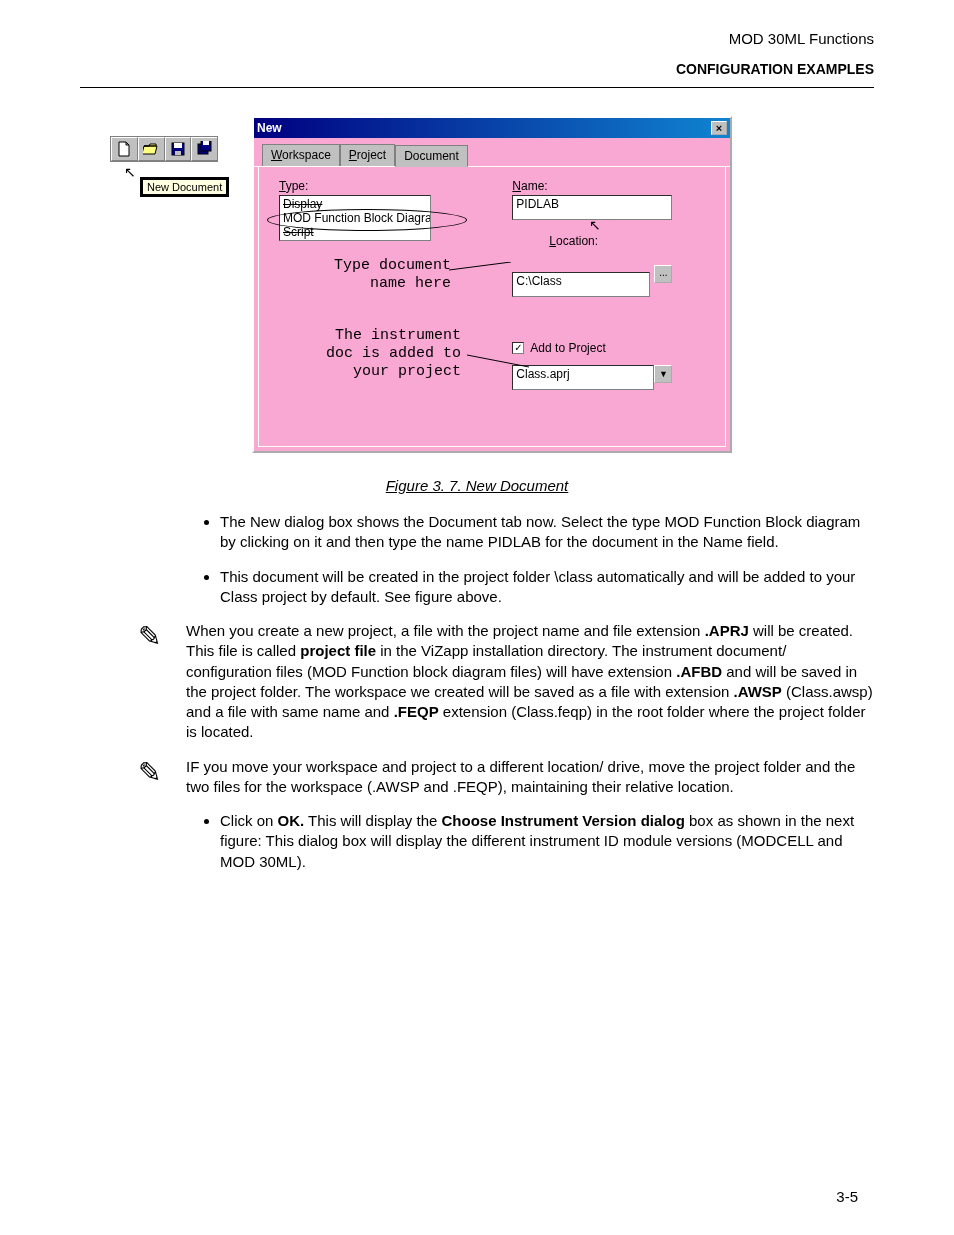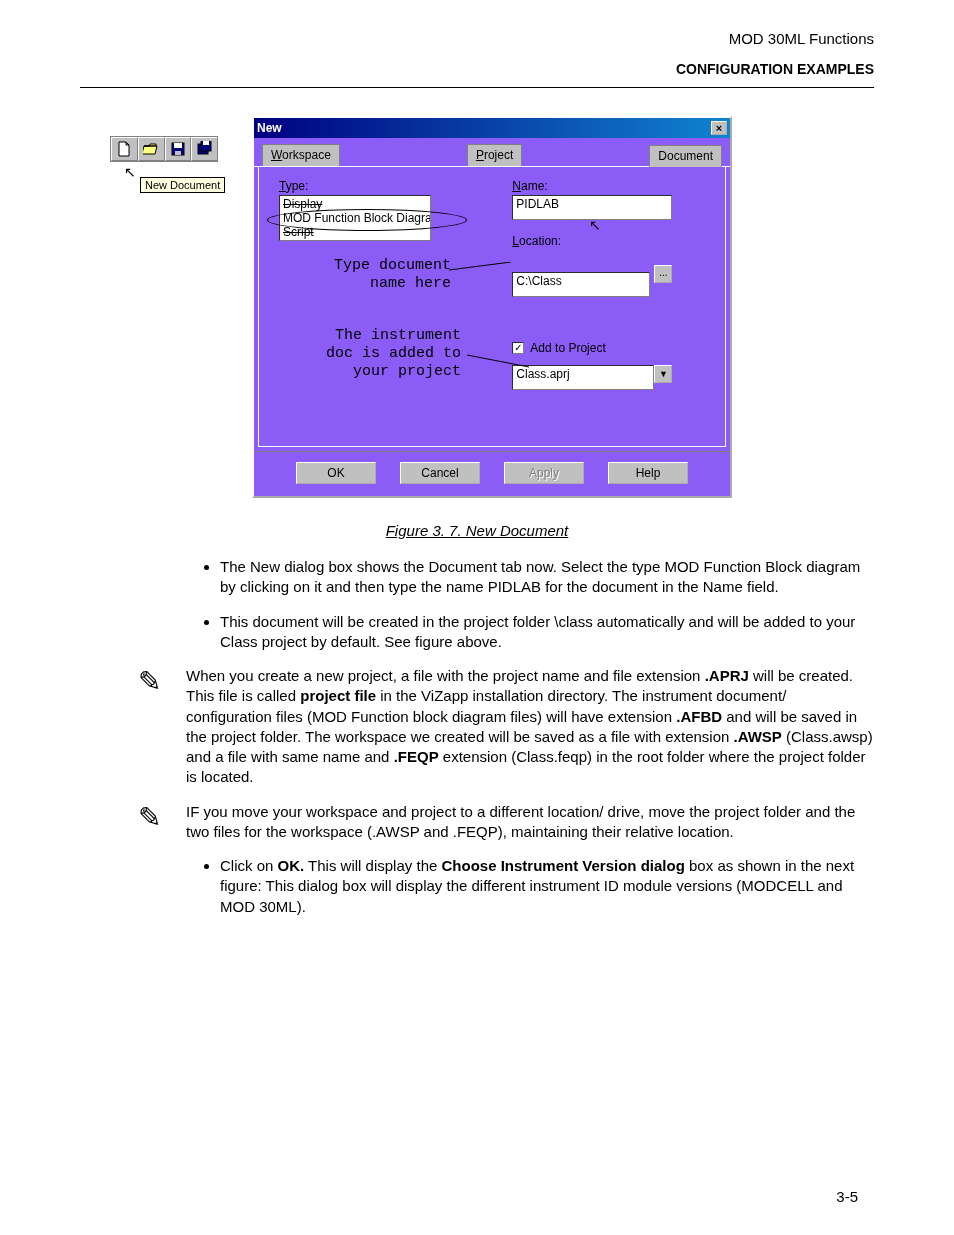--- a/index.html
+++ b/index.html
@@ -26,40 +26,40 @@
   .tool-btn {
     flex: 1; border-right: 1px solid #808080; border-left: 1px solid #fff; border-top: 1px solid #fff; border-bottom:1px solid #808080;
     display: flex; align-items: center; justify-content: center;
   }
   .tool-btn:last-child { border-right: none; }
   .cursor-arrow {
     position: absolute; top: 28px; left: 14px; font-size: 14px; color:#000;
   }
   .tooltip {
     position: absolute; top: 41px; left: 30px;
-    background: #ffffe1; border: 1px solid #000000; font-size: 11px;
+    background: #ffffe1; border: 3px solid #000000; font-size: 11px;
     padding: 1px 4px; white-space: nowrap;
   }
 
   .dialog {
-    width: 480px; background: #8b5cf6;
+    width: 480px; background: #f9a8d4;
     border: 2px outset #fff; font-size: 12px;
     margin-left: 12px;
     position: relative;
   }
   .titlebar {
     background: linear-gradient(to right, #000080, #1084d0);
     color: #fff; display: flex; align-items: center; justify-content: space-between;
     padding: 2px 3px; font-weight: bold; height: 20px;
   }
   .closebtn {
     width: 16px; height: 14px; background: #c0c0c0; border: 1px outset #fff;
     display: flex; align-items: center; justify-content: center; color:#000; font-size:11px; font-weight:bold;
   }
-  .tab-row { display: flex; padding: 6px 8px 0 8px; border-bottom:1px solid #fff;justify-content:space-between; }
+  .tab-row { display: flex; padding: 6px 8px 0 8px; border-bottom:1px solid #fff; }
   .tab {
     padding: 3px 8px; border: 1px solid #808080; border-bottom: none;
     background: #c0c0c0; font-size: 12px; margin-right: 0;
   }
   .tab.active { background: #c0c0c0; border-bottom: 1px solid #c0c0c0; position: relative; top:1px; }
   .tab .ul { text-decoration: underline; }
 
   .dlg-body { padding: 12px 20px 10px 20px; position: relative; min-height: 280px; border:1px solid #fff; border-top:none; margin:0 4px 4px 4px; }
   .col { display:inline-block; vertical-align: top; }
   .left-col { width: 230px; }
@@ -186,44 +186,38 @@
           </svg>
         <svg style="position:absolute; top:180px; left:208px;" width="70" height="30">
             <line x1="0" y1="8" x2="62" y2="20" stroke="#000"></line>
           </svg>
       </div>
 
       <div class="col right-col">
         <div class="lbl"><span class="ul">N</span>ame:</div>
         <div class="input">PIDLAB</div>
         <div class="cursor2">↖</div>
-        <div class="lbl" style="margin-top:14px;"><span class="ul">L</span>ocation:</div>
+        <div class="lbl" style="margin-top:14px;margin-left:37px;"><span class="ul">L</span>ocation:</div>
         <div class="browse-row">
           <div class="input" style="width:138px;margin-top:22px;">C:\Class</div>
           <div class="browse-btn">...</div>
         </div>
         <div class="checkbox-row">
           <div class="cb">✓</div>
           <span><span class="ul">A</span>dd to Project</span>
         </div>
         <div class="combo">
           <div class="input">Class.aprj</div>
           <div class="drop">
               <span>▼</span>
             </div>
         </div>
       </div>
     </div>
 
-    <div class="btn-row">
-      <div class="dlg-btn">OK</div>
-      <div class="dlg-btn">Cancel</div>
-      <div class="dlg-btn disabled">Apply</div>
-      <div class="dlg-btn">Help</div>
-    </div>
   </div>
 </div>
 
 <div class="caption">Figure 3. 7. New Document</div>
 
 <div class="body-text">
   <ul class="bullets">
     <li>The New dialog box shows the Document tab now. Select the type MOD Function Block diagram by clicking on it and then type the name PIDLAB for the document in the Name field.</li>
     <li>This document will be created in the project folder \class automatically and will be added to your Class project by default. See figure above.</li>
   </ul>

